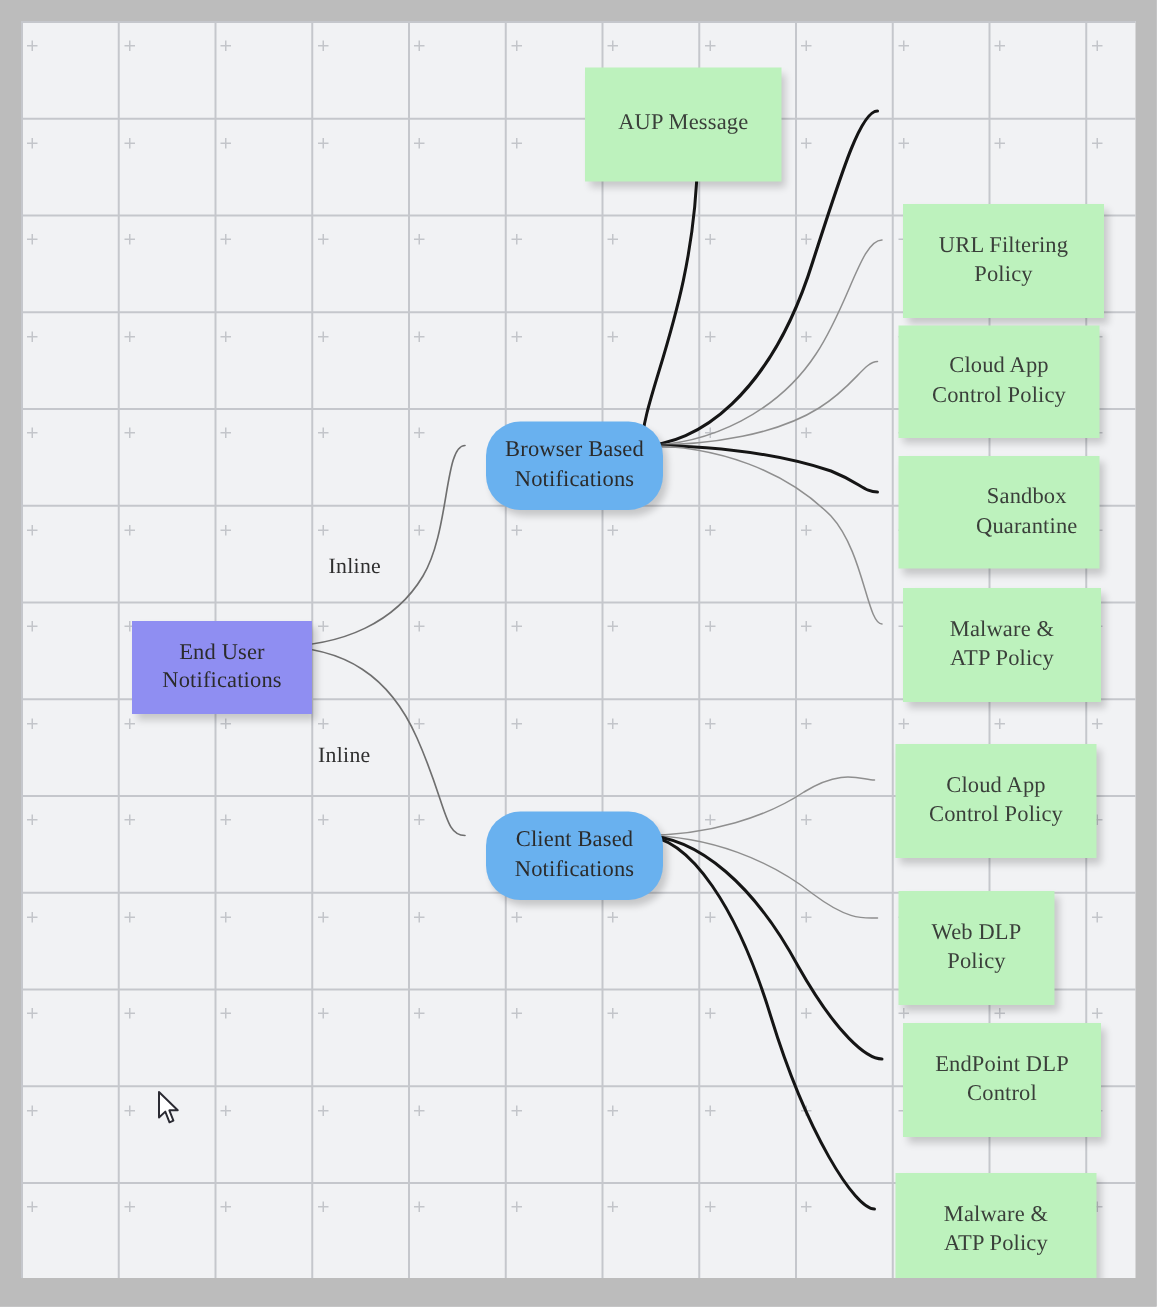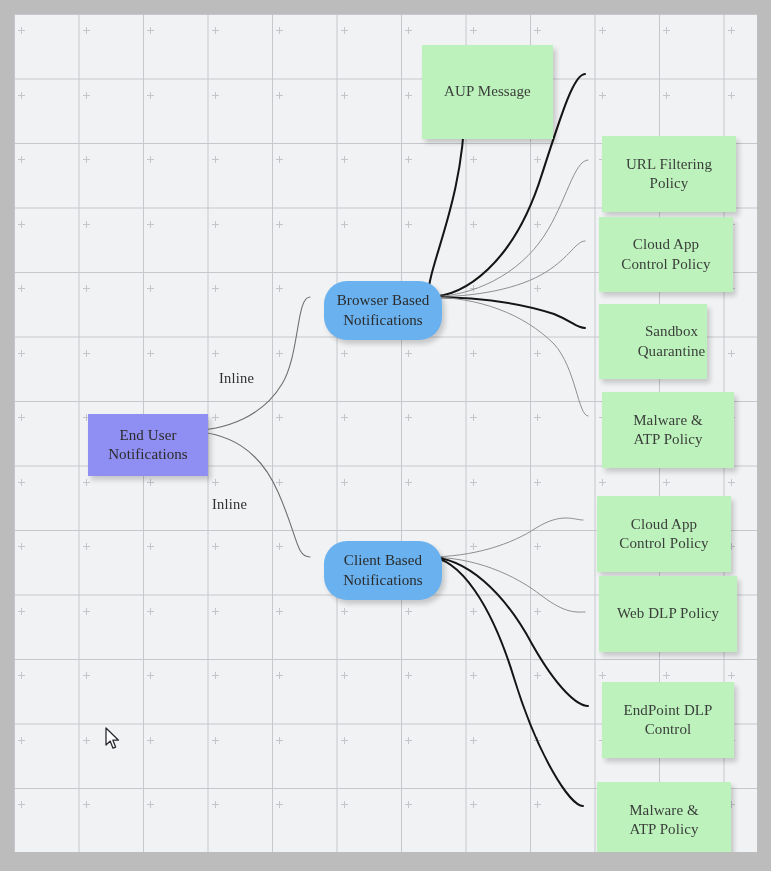--- a/index.html
+++ b/index.html
@@ -288,32 +288,32 @@
     <div class="edge-label" style="left:198px;top:482px;">Inline</div>
 
     <div class="node root" style="left:64px;top:400px;width:120px;height:62px;">End  User
 Notifications</div>
 
     <div class="node mid" style="left:310px;top:267px;width:118px;height:59px;">Browser Based
 Notifications</div>
     <div class="node mid" style="left:310px;top:527px;width:118px;height:59px;">Client Based
 Notifications</div>
 
-    <div class="node leaf" style="left:408px;top:31px;width:131px;height:94px;">AUP Message</div>
+    <div class="node leaf" style="left:376px;top:31px;width:131px;height:76px;">AUP Message</div>
     <div class="node leaf" style="left:588px;top:122px;width:134px;height:76px;">URL Filtering
 Policy</div>
     <div class="node leaf" style="left:585px;top:203px;width:134px;height:75px;">Cloud App
 Control Policy</div>
-    <div class="node leaf" style="left:585px;top:290px;width:108px;height:75px;padding-left:43px;">Sandbox
+    <div class="node leaf" style="left:585px;top:290px;width:134px;height:75px;padding-left:43px;">Sandbox
 Quarantine</div>
     <div class="node leaf" style="left:588px;top:378px;width:132px;height:76px;">Malware &amp;
 ATP Policy</div>
     <div class="node leaf" style="left:583px;top:482px;width:134px;height:76px;">Cloud App
 Control Policy</div>
-    <div class="node leaf" style="left:585px;top:562px;width:138px;height:76px;">Web DLP Policy</div>
+    <div class="node leaf" style="left:585px;top:580px;width:104px;height:76px;">Web DLP Policy</div>
     <div class="node leaf" style="left:588px;top:668px;width:132px;height:76px;">EndPoint DLP
 Control</div>
     <div class="node leaf" style="left:583px;top:768px;width:134px;height:76px;">Malware &amp;
 ATP Policy</div>
 
   </div>
 
   <svg id="cursor" viewBox="0 0 18 24" xmlns="http://www.w3.org/2000/svg" style="left: 105px; top: 727px;">
     <path d="M1,1 L1,18 L5.2,14.1 L8,21.2 L10.6,20.1 L7.9,13.2 L13.5,13.2 Z" fill="#ffffff" stroke="#2b2b33" stroke-width="1.3" stroke-linejoin="round"></path>
   </svg>

